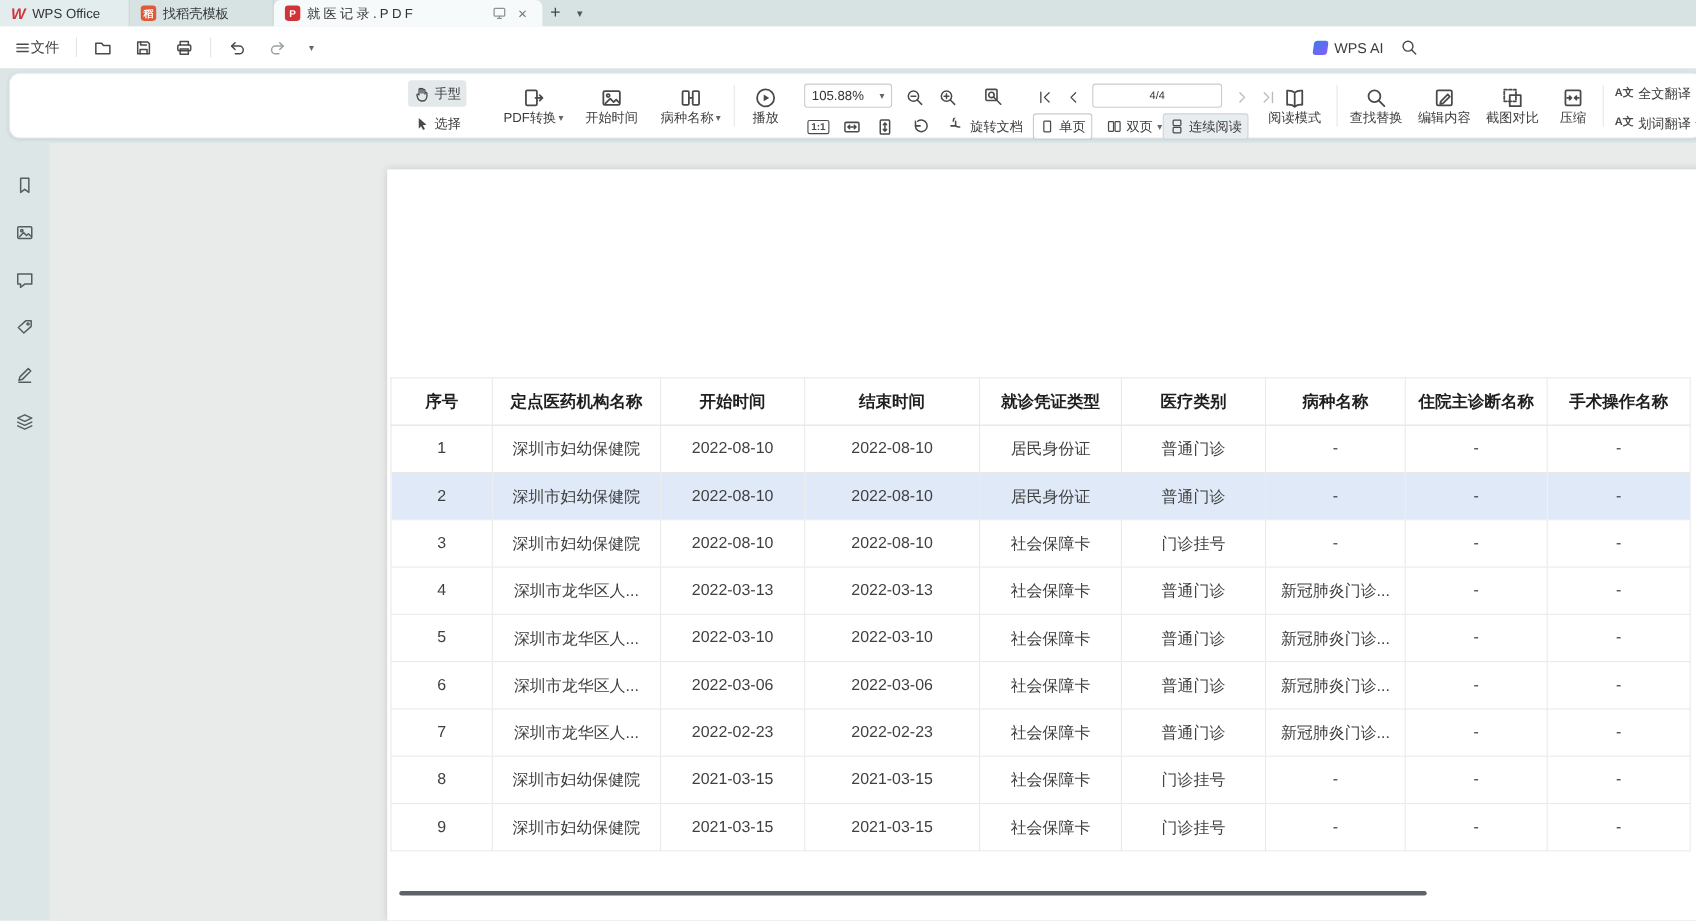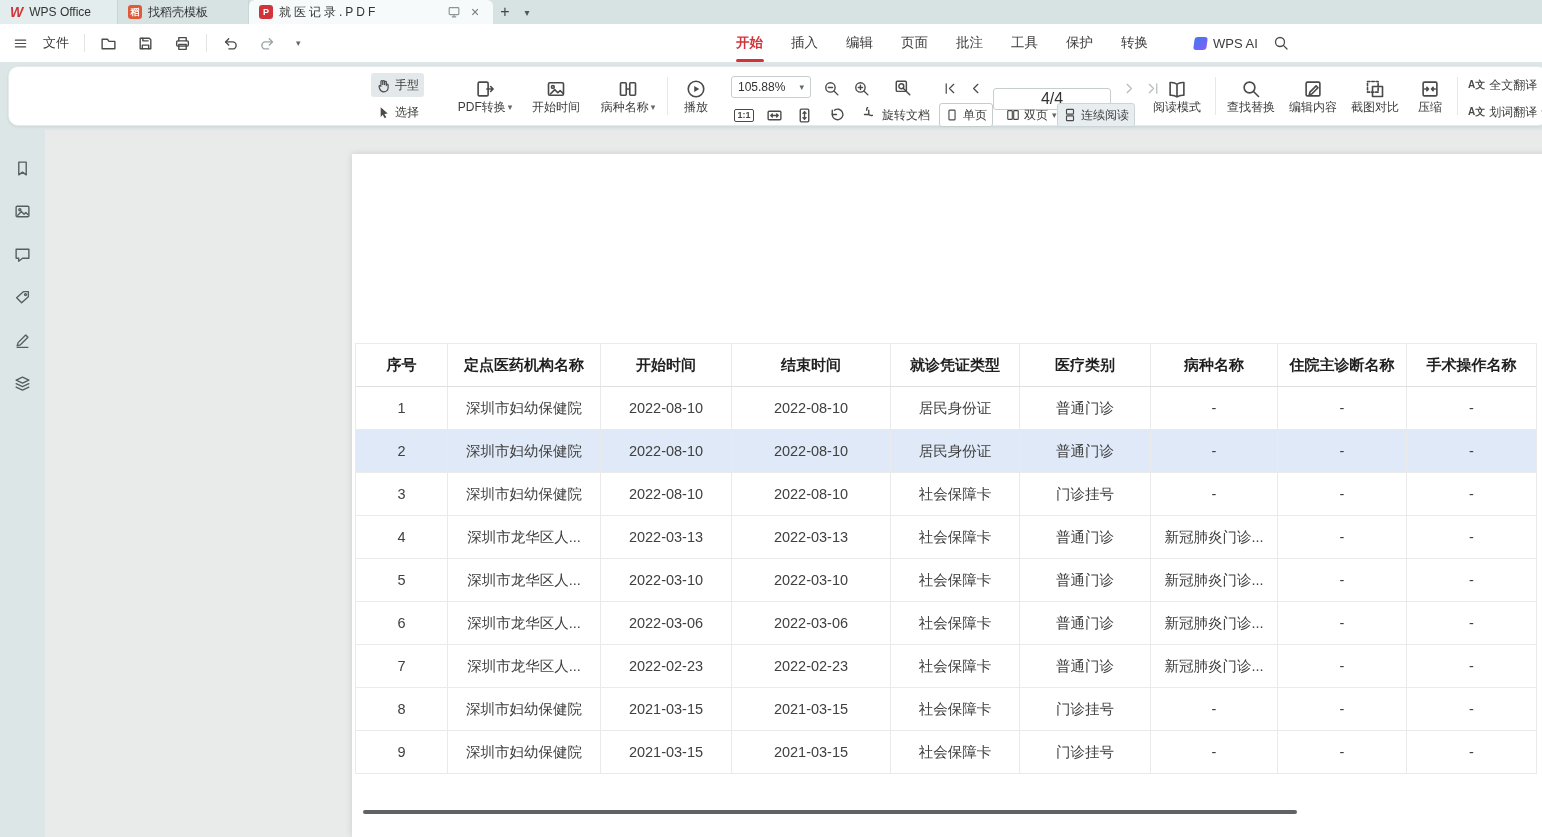--- a/index.html
+++ b/index.html
@@ -22,21 +22,21 @@
   .sqico{width:14px;height:14px;border-radius:3px;color:#fff;font-size:9px;font-weight:bold;display:flex;align-items:center;justify-content:center;flex:0 0 auto;}
   .docer-ico{background:#e05a3a;}
   .pdf-ico{background:#d0343a;}
   .closex{color:#777;font-size:14px;width:16px;text-align:center;border-radius:3px;}
   .newtab{width:24px;display:flex;align-items:center;justify-content:center;font-size:16px;color:#444;}
   .tabchev{width:20px;display:flex;align-items:center;justify-content:center;font-size:10px;color:#555;}
 
   
   .menubar{position:absolute;left:0;top:24px;width:100%;height:38px;background:#fff;}
   .mleft{position:absolute;left:8px;top:0;height:100%;display:flex;align-items:center;gap:10px;}
-  .mbtn{display:flex;align-items:center;gap:15px;font-size:13px;color:#3c3c3c;padding:4px 5px;border-radius:3px;}
+  .mbtn{display:flex;align-items:center;gap:0;font-size:13px;color:#3c3c3c;padding:4px 5px;border-radius:3px;}
   .vline{width:1px;height:18px;background:#e2e5e5;}
   .menutabs{position:absolute;left:736px;top:0;height:100%;display:flex;align-items:center;gap:28px;}
   .mtab{position:relative;height:100%;display:flex;align-items:center;font-size:13.5px;color:#3c3c3c;}
   .mtab.active{color:#d0343a;font-weight:bold;}
   .mtab.active::after{content:"";position:absolute;bottom:0;left:50%;transform:translateX(-50%);width:28px;height:3px;background:#d0343a;border-radius:2px;}
   .wpsai{position:absolute;left:1194px;top:0;height:100%;display:flex;align-items:center;gap:6px;font-size:13px;color:#3c3c3c;}
   .ailogo{width:13px;height:13px;border-radius:3px;background:linear-gradient(135deg,#3a7bf0,#8b5cf6);transform:skewX(-8deg);}
   .msearch{position:absolute;left:1270px;top:8px;width:22px;height:22px;display:flex;align-items:center;justify-content:center;}
 
   
@@ -44,21 +44,21 @@
   .panel{position:absolute;left:8px;top:4px;width:1540px;height:60px;background:#fff;border:1px solid #e6eaea;border-radius:10px;box-shadow:0 1px 3px rgba(0,0,0,.08);}
   .tbtn{position:absolute;top:3px;height:54px;display:flex;flex-direction:column;align-items:center;justify-content:center;gap:0;font-size:12px;color:#3c3c3c;border-radius:4px;}
   .tbtn .lbl{display:flex;align-items:center;gap:2px;white-space:nowrap;}
   .sbtn{position:absolute;height:24px;display:flex;align-items:center;gap:4px;font-size:12px;color:#3c3c3c;padding:0 5px;border-radius:3px;white-space:nowrap;}
   .sbtn.sel{background:#e3e8ea;}
   .sbtn.boxed{border:1px solid #c6cccc;background:#fff;}
   .sbtn.activebox{border:1px solid #cdd5d8;background:#e8edf0;}
   .chev{font-size:9px;color:#666;}
   .combo{position:absolute;top:9px;height:22px;border:1px solid #c8cdcf;border-radius:3px;display:flex;align-items:center;justify-content:space-between;padding:0 6px;font-size:12px;color:#333;background:#fff;}
   .navbtn{position:absolute;top:9px;width:24px;height:24px;display:flex;align-items:center;justify-content:center;border-radius:3px;}
-  .pagebox{position:absolute;top:9px;width:118px;height:22px;border:1px solid #c8cdcf;border-radius:3px;display:flex;align-items:center;justify-content:center;font-size:16px;color:#333;background:#fff;margin-top:12px;}
+  .pagebox{position:absolute;top:9px;width:118px;height:22px;border:1px solid #c8cdcf;border-radius:3px;display:flex;align-items:center;justify-content:center;font-size:10px;color:#333;background:#fff;}
   .r2{top:36px;}
   .iconbtn{position:absolute;width:26px;height:24px;display:flex;align-items:center;justify-content:center;border-radius:3px;}
   .oneone{font-size:9px;border:1.2px solid #4a4a4a;border-radius:2px;padding:1px 2px;color:#4a4a4a;font-weight:bold;line-height:1;}
   .txticon{font-size:10px;font-weight:bold;color:#4a4a4a;line-height:1;}
 
   
   .main{position:absolute;left:0;top:130px;width:100%;height:707px;}
   .side{position:absolute;left:0;top:0;width:45px;height:100%;display:flex;flex-direction:column;align-items:center;padding-top:28px;gap:23px;}
   .sideico{width:20px;height:20px;display:flex;align-items:center;justify-content:center;}
   .docarea{position:absolute;left:45px;top:0;right:0;height:100%;background:#e9ebea;}
@@ -160,30 +160,20 @@
               <path d="M9.7 3.6l2.9 2.9-2.9 2.9"></path>
             </g>
           </svg>
         </span>
       </div>
     <div class="mbtn">
         <span class="chev">▾</span>
       </div>
   </div>
 
-  <nav class="menutabs">
-    <div class="mtab active">开始</div>
-    <div class="mtab">插入</div>
-    <div class="mtab">编辑</div>
-    <div class="mtab">页面</div>
-    <div class="mtab">批注</div>
-    <div class="mtab">工具</div>
-    <div class="mtab">保护</div>
-    <div class="mtab">转换</div>
-  </nav>
 
   <div class="wpsai">
     <span class="ailogo"></span>
     <span>WPS AI</span>
   </div>
   <div class="msearch">
     <span>
         <svg width="16" height="16" viewBox="0 0 16 16">
           <g class="ico">
             <circle cx="7" cy="7" r="4.5"></circle>

